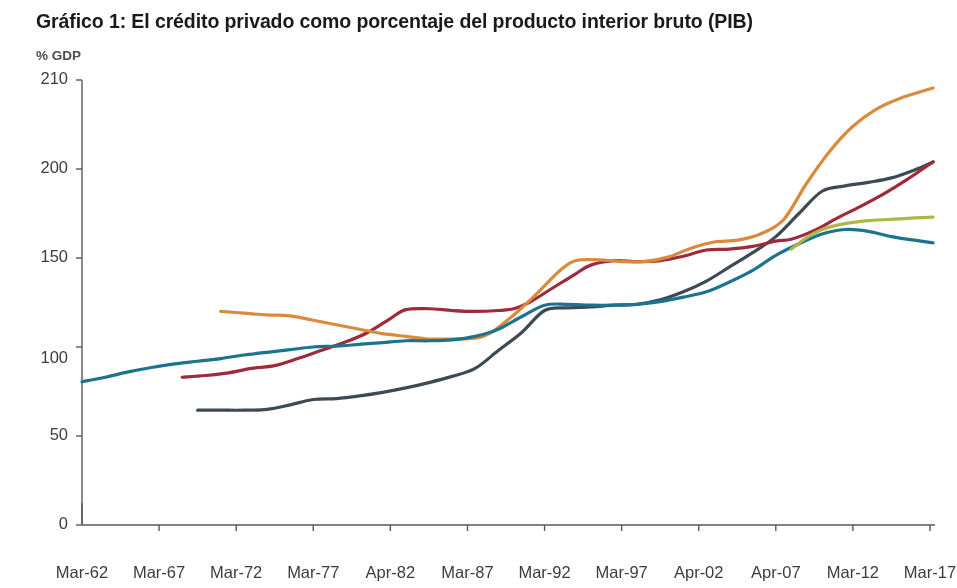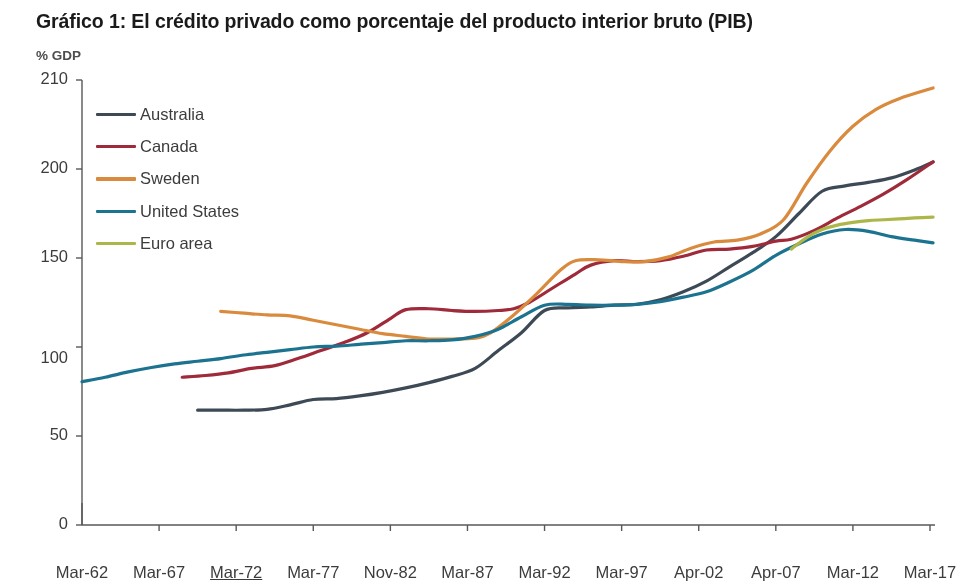--- a/index.html
+++ b/index.html
@@ -117,57 +117,35 @@
       </g>
     <g id="series-group">
         <path d="M 197.64 410.19 C 201.49 410.19, 213.05 410.19, 220.76 410.19 C 228.47 410.19, 236.18 410.34, 243.89 410.19 C 251.60 410.04, 259.31 410.19, 267.02 409.30 C 274.73 408.41, 282.44 406.48, 290.15 404.85 C 297.85 403.22, 305.56 400.55, 313.27 399.51 C 320.98 398.47, 328.69 399.21, 336.40 398.62 C 344.11 398.03, 351.82 396.99, 359.53 395.95 C 367.24 394.91, 374.95 393.73, 382.65 392.39 C 390.36 391.05, 398.07 389.57, 405.78 387.94 C 413.49 386.31, 421.20 384.53, 428.91 382.60 C 436.62 380.67, 444.33 378.74, 452.04 376.37 C 459.75 374.00, 467.45 372.66, 475.16 368.36 C 482.87 364.06, 490.58 356.49, 498.29 350.56 C 506.00 344.63, 513.71 339.44, 521.42 332.76 C 529.13 326.08, 536.84 314.66, 544.55 310.51 C 552.25 306.36, 559.96 308.43, 567.67 307.84 C 575.38 307.25, 583.09 307.40, 590.80 306.95 C 598.51 306.51, 606.22 305.62, 613.93 305.17 C 621.64 304.73, 629.35 305.17, 637.05 304.28 C 644.76 303.39, 652.47 301.91, 660.18 299.83 C 667.89 297.75, 675.60 294.94, 683.31 291.82 C 691.02 288.70, 698.73 285.29, 706.44 281.14 C 714.15 276.99, 721.85 271.65, 729.56 266.90 C 737.27 262.15, 744.98 257.70, 752.69 252.66 C 760.40 247.62, 768.11 243.17, 775.82 236.64 C 783.53 230.11, 791.24 221.06, 798.95 213.50 C 806.65 205.94, 814.36 195.85, 822.07 191.25 C 829.78 186.65, 837.49 187.39, 845.20 185.91 C 852.91 184.43, 860.62 183.68, 868.33 182.35 C 876.04 181.01, 883.75 179.98, 891.45 177.90 C 899.16 175.82, 907.64 172.56, 914.58 169.89 C 921.52 167.22, 930.00 163.22, 933.08 161.88" fill="none" stroke="#3d4a56" stroke-width="3.2" stroke-linecap="round" stroke-linejoin="round"></path>
         <path d="M 182.22 377.26 C 186.07 376.96, 197.64 376.22, 205.35 375.48 C 213.05 374.74, 220.76 374.00, 228.47 372.81 C 236.18 371.62, 243.89 369.55, 251.60 368.36 C 259.31 367.17, 267.02 367.32, 274.73 365.69 C 282.44 364.06, 290.15 361.09, 297.85 358.57 C 305.56 356.05, 313.27 353.23, 320.98 350.56 C 328.69 347.89, 336.40 345.52, 344.11 342.55 C 351.82 339.58, 359.53 336.76, 367.24 332.76 C 374.95 328.75, 383.94 322.38, 390.36 318.52 C 396.79 314.66, 399.36 311.25, 405.78 309.62 C 412.21 307.99, 421.20 308.58, 428.91 308.73 C 436.62 308.88, 444.33 310.06, 452.04 310.51 C 459.75 310.95, 467.45 311.40, 475.16 311.40 C 482.87 311.40, 491.87 310.95, 498.29 310.51 C 504.72 310.06, 508.57 310.06, 513.71 308.73 C 518.85 307.40, 522.70 305.91, 529.13 302.50 C 535.55 299.09, 544.55 293.01, 552.25 288.26 C 559.96 283.51, 568.96 277.88, 575.38 274.02 C 581.81 270.16, 584.38 267.35, 590.80 265.12 C 597.22 262.89, 606.22 261.26, 613.93 260.67 C 621.64 260.08, 629.35 261.56, 637.05 261.56 C 644.76 261.56, 652.47 261.56, 660.18 260.67 C 667.89 259.78, 675.60 258.00, 683.31 256.22 C 691.02 254.44, 698.73 251.18, 706.44 249.99 C 714.15 248.80, 721.85 249.69, 729.56 249.10 C 737.27 248.51, 744.98 247.77, 752.69 246.43 C 760.40 245.09, 769.39 242.28, 775.82 241.09 C 782.24 239.90, 784.81 241.09, 791.24 239.31 C 797.66 237.53, 806.65 233.97, 814.36 230.41 C 822.07 226.85, 829.78 221.96, 837.49 217.95 C 845.20 213.95, 852.91 210.38, 860.62 206.38 C 868.33 202.38, 876.04 198.37, 883.75 193.92 C 891.45 189.47, 898.65 185.02, 906.87 179.68 C 915.10 174.34, 928.72 164.85, 933.08 161.88" fill="none" stroke="#9e2a3a" stroke-width="3.2" stroke-linecap="round" stroke-linejoin="round"></path>
         <path d="M 220.76 311.40 C 224.62 311.70, 236.18 312.59, 243.89 313.18 C 251.60 313.77, 259.31 314.52, 267.02 314.96 C 274.73 315.41, 282.44 314.96, 290.15 315.85 C 297.85 316.74, 305.56 318.82, 313.27 320.30 C 320.98 321.78, 328.69 323.27, 336.40 324.75 C 344.11 326.23, 351.82 327.72, 359.53 329.20 C 367.24 330.68, 374.95 332.46, 382.65 333.65 C 390.36 334.84, 398.07 335.43, 405.78 336.32 C 413.49 337.21, 421.20 338.55, 428.91 338.99 C 436.62 339.44, 444.33 339.14, 452.04 338.99 C 459.75 338.84, 468.74 339.14, 475.16 338.10 C 481.59 337.06, 484.16 336.62, 490.58 332.76 C 497.01 328.90, 506.00 321.49, 513.71 314.96 C 521.42 308.43, 529.13 301.02, 536.84 293.60 C 544.55 286.18, 553.54 275.95, 559.96 270.46 C 566.39 264.97, 568.96 262.45, 575.38 260.67 C 581.81 258.89, 590.80 259.63, 598.51 259.78 C 606.22 259.93, 613.93 261.26, 621.64 261.56 C 629.35 261.86, 637.05 262.30, 644.76 261.56 C 652.47 260.82, 660.18 259.34, 667.89 257.11 C 675.60 254.89, 683.31 250.73, 691.02 248.21 C 698.73 245.69, 706.44 243.32, 714.15 241.98 C 721.85 240.65, 729.56 241.53, 737.27 240.20 C 744.98 238.86, 752.69 237.38, 760.40 233.97 C 768.11 230.56, 775.82 228.18, 783.53 219.73 C 791.24 211.27, 798.95 194.66, 806.65 183.24 C 814.36 171.82, 822.07 160.69, 829.78 151.20 C 837.49 141.71, 845.20 133.25, 852.91 126.28 C 860.62 119.31, 868.33 113.97, 876.04 109.37 C 883.75 104.77, 889.66 102.25, 899.16 98.69 C 908.67 95.13, 927.43 89.79, 933.08 88.01" fill="none" stroke="#d98a3d" stroke-width="3.2" stroke-linecap="round" stroke-linejoin="round"></path>
         <path d="M 82.00 381.71 C 85.85 380.97, 97.42 378.89, 105.13 377.26 C 112.84 375.63, 120.55 373.55, 128.25 371.92 C 135.96 370.29, 143.67 368.81, 151.38 367.47 C 159.09 366.13, 166.80 364.95, 174.51 363.91 C 182.22 362.87, 189.93 362.13, 197.64 361.24 C 205.35 360.35, 213.05 359.61, 220.76 358.57 C 228.47 357.53, 236.18 356.05, 243.89 355.01 C 251.60 353.97, 259.31 353.23, 267.02 352.34 C 274.73 351.45, 282.44 350.56, 290.15 349.67 C 297.85 348.78, 305.56 347.59, 313.27 347.00 C 320.98 346.41, 328.69 346.56, 336.40 346.11 C 344.11 345.67, 351.82 344.92, 359.53 344.33 C 367.24 343.74, 374.95 343.14, 382.65 342.55 C 390.36 341.96, 398.07 341.07, 405.78 340.77 C 413.49 340.47, 421.20 340.92, 428.91 340.77 C 436.62 340.62, 444.33 340.62, 452.04 339.88 C 459.75 339.14, 467.45 338.10, 475.16 336.32 C 482.87 334.54, 490.58 332.46, 498.29 329.20 C 506.00 325.94, 513.71 320.75, 521.42 316.74 C 529.13 312.74, 536.84 307.25, 544.55 305.17 C 552.25 303.09, 559.96 304.28, 567.67 304.28 C 575.38 304.28, 583.09 305.02, 590.80 305.17 C 598.51 305.32, 606.22 305.32, 613.93 305.17 C 621.64 305.02, 629.35 304.87, 637.05 304.28 C 644.76 303.69, 652.47 302.80, 660.18 301.61 C 667.89 300.42, 675.60 298.79, 683.31 297.16 C 691.02 295.53, 698.73 294.34, 706.44 291.82 C 714.15 289.30, 721.85 285.59, 729.56 282.03 C 737.27 278.47, 744.98 274.91, 752.69 270.46 C 760.40 266.01, 768.11 259.78, 775.82 255.33 C 783.53 250.88, 791.24 247.32, 798.95 243.76 C 806.65 240.20, 814.36 236.34, 822.07 233.97 C 829.78 231.60, 837.49 229.96, 845.20 229.52 C 852.91 229.07, 860.62 230.11, 868.33 231.30 C 876.04 232.49, 883.75 235.16, 891.45 236.64 C 899.16 238.12, 907.64 239.16, 914.58 240.20 C 921.52 241.24, 930.00 242.43, 933.08 242.87" fill="none" stroke="#1b7390" stroke-width="3.2" stroke-linecap="round" stroke-linejoin="round"></path>
         <path d="M 791.24 249.10 C 793.81 247.17, 801.52 240.79, 806.65 237.53 C 811.79 234.27, 816.93 231.60, 822.07 229.52 C 827.21 227.44, 832.35 226.26, 837.49 225.07 C 842.63 223.88, 847.77 223.14, 852.91 222.40 C 858.05 221.66, 863.19 221.06, 868.33 220.62 C 873.47 220.18, 878.61 220.03, 883.75 219.73 C 888.88 219.43, 894.02 219.14, 899.16 218.84 C 904.30 218.54, 908.93 218.25, 914.58 217.95 C 920.24 217.65, 930.00 217.21, 933.08 217.06" fill="none" stroke="#adb648" stroke-width="3.2" stroke-linecap="round" stroke-linejoin="round"></path>
       </g>
   </svg>
 
-  <div class="legend" id="legend">
-      <div class="legend-row">
-        <span class="legend-swatch" style="background: rgb(61, 74, 86);"></span>
-        <span class="legend-label">Australia</span>
-      </div>
-      <div class="legend-row">
-        <span class="legend-swatch" style="background: rgb(158, 42, 58);"></span>
-        <span class="legend-label">Canada</span>
-      </div>
-      <div class="legend-row">
-        <span class="legend-swatch" style="background: rgb(217, 138, 61);"></span>
-        <span class="legend-label">Sweden</span>
-      </div>
-      <div class="legend-row">
-        <span class="legend-swatch" style="background: rgb(27, 115, 144);"></span>
-        <span class="legend-label">United States</span>
-      </div>
-      <div class="legend-row">
-        <span class="legend-swatch" style="background: rgb(173, 182, 72);"></span>
-        <span class="legend-label">Euro area</span>
-      </div>
-    </div>
 
   <div id="y-tick-labels">
       <div class="tick-label-y" style="left: 12px; top: 514px;">0</div>
       <div class="tick-label-y" style="left: 12px; top: 425px;">50</div>
       <div class="tick-label-y" style="left: 12px; top: 348px;">100</div>
       <div class="tick-label-y" style="left: 12px; top: 247px;">150</div>
       <div class="tick-label-y" style="left: 12px; top: 158px;">200</div>
       <div class="tick-label-y" style="left: 12px; top: 69px;">210</div>
     </div>
   <div id="x-tick-labels">
       <div class="tick-label-x" style="left: 32px;">Mar-62</div>
       <div class="tick-label-x" style="left: 109.091px;">Mar-67</div>
-      <div class="tick-label-x" style="left: 186.182px; text-decoration: underline;">Mar-72</div>
+      <div class="tick-label-x" style="left: 186.182px;">Mar-72</div>
       <div class="tick-label-x" style="left: 263.273px;">Mar-77</div>
-      <div class="tick-label-x" style="left: 340.364px;">Nov-82</div>
+      <div class="tick-label-x" style="left: 340.364px;">Apr-82</div>
       <div class="tick-label-x" style="left: 417.455px;">Mar-87</div>
       <div class="tick-label-x" style="left: 494.545px;">Mar-92</div>
       <div class="tick-label-x" style="left: 571.636px;">Mar-97</div>
       <div class="tick-label-x" style="left: 648.727px;">Apr-02</div>
       <div class="tick-label-x" style="left: 725.818px;">Apr-07</div>
       <div class="tick-label-x" style="left: 802.909px;">Mar-12</div>
       <div class="tick-label-x" style="left: 880px;">Mar-17</div>
     </div>
 
 </div>

